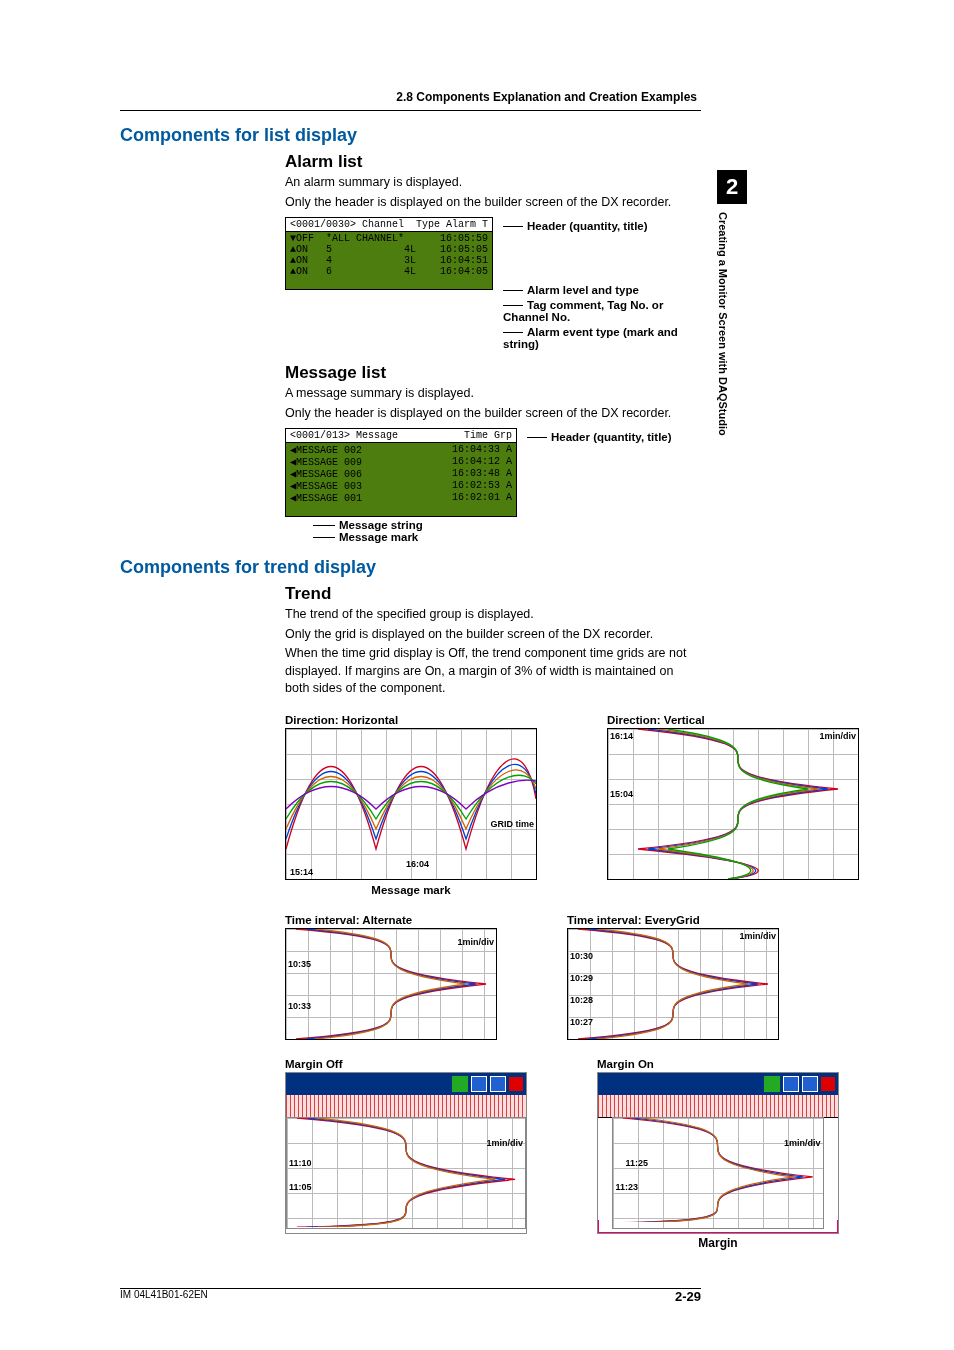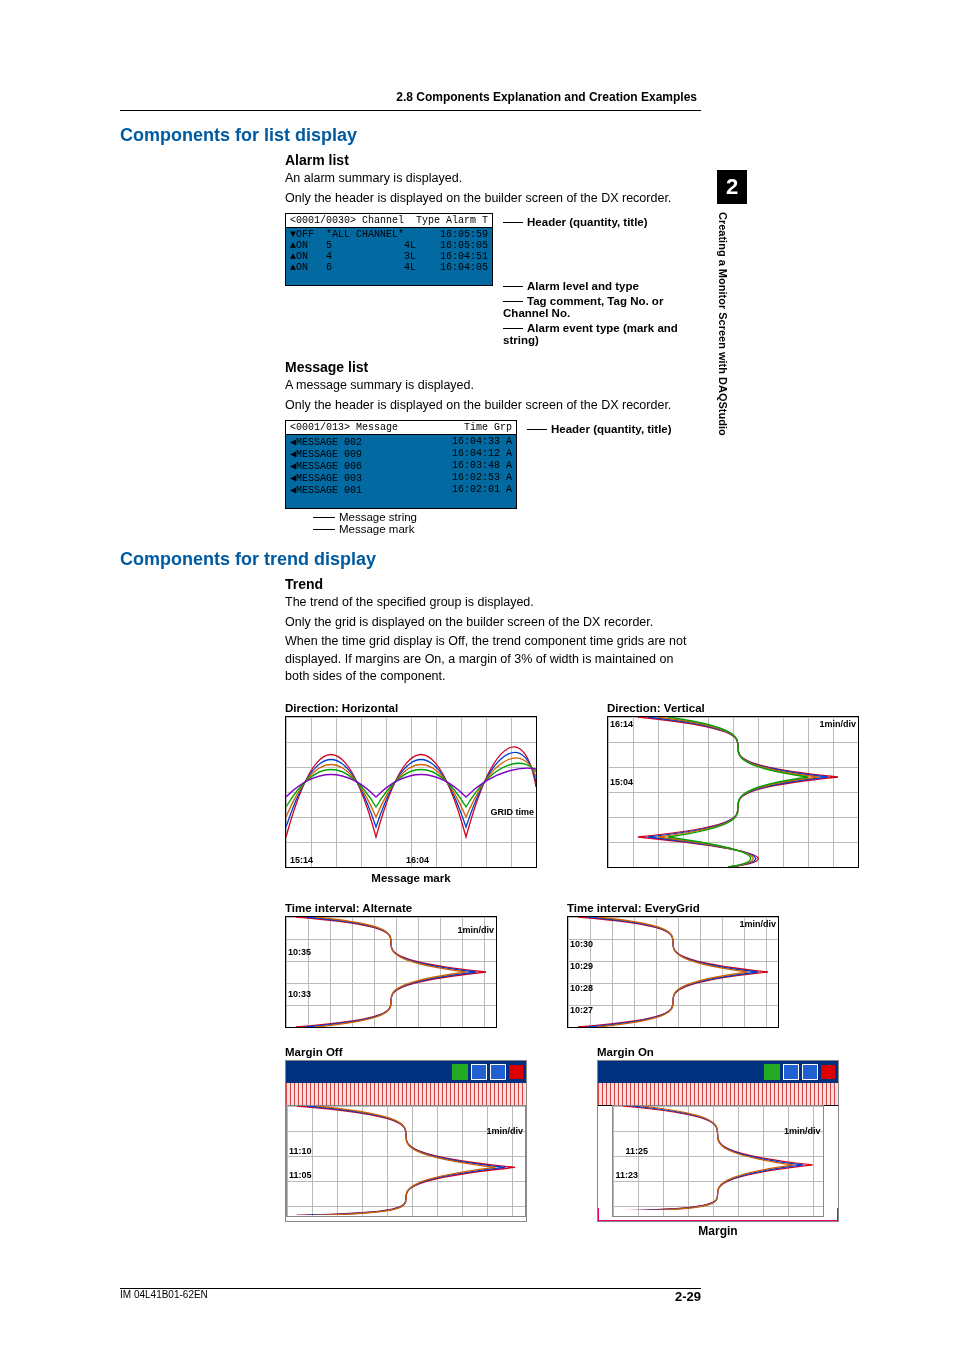--- a/index.html
+++ b/index.html
@@ -26,55 +26,55 @@
   h2.section {
     color: #005aa0;
     font-size: 18px;
     font-weight: bold;
     margin: 14px 0 2px 0;
   }
   .sub {
     margin-left: 165px;
   }
   .sub h4 {
-    font-size: 14px;
+    font-size: 17px;
     margin: 6px 0 2px 0;
     font-weight: bold;
   }
   .sub p {
     margin: 2px 0;
     font-size: 12.5px;
     line-height: 1.4;
   }
 
   
   .figwrap { margin: 6px 0 10px 0; }
   .fig-row { display:flex; align-items:flex-start; gap:10px; }
   .listbox {
     border: 1px solid #000;
-    background: #0369a1;
+    background: #4d7c0f;
     font-family: "Courier New", monospace;
     font-size: 10px;
     width: 230px;
   }
   .listbox .hdr {
     border-bottom: 1px solid #000;
     padding: 1px 4px;
     display:flex;
     justify-content: space-between;
     background:#fff;
   }
   .listbox .rows { padding: 1px 4px 12px 4px; }
   .listbox .rows div { display:flex; justify-content:space-between; white-space:pre; }
   .callouts { font-weight:bold; font-size:11.5px; }
   .callouts div { margin: 3px 0; }
   .callouts .line {
     display:inline-block; width:20px; height:0; border-top:1px solid #000; vertical-align:middle; margin-right:4px;
   }
-  .belowlabels { font-weight:normal; font-size:11.5px; margin-left:28px; }
+  .belowlabels { font-weight:bold; font-size:11.5px; margin-left:28px; }
   .belowlabels .line { display:inline-block; width:22px; height:0; border-top:1px solid #000; margin-right:4px; vertical-align:middle; }
 
   
   .trend-two { display:flex; gap:70px; margin-top:16px; }
   .chartlabel { font-weight:bold; font-size:11.5px; margin-bottom:2px; }
   .trendbox {
     width: 250px; height:150px;
     border:1px solid #000;
     position:relative;
     background:
@@ -242,21 +242,21 @@
         <div class="chartlabel">Direction: Horizontal</div>
         <div class="trendbox">
           <svg class="curve" viewBox="0 0 250 150" preserveAspectRatio="none">
             <path d="M0,120 C30,10 60,10 90,120 C120,10 150,10 180,120 C210,10 240,10 250,70" stroke="#d00020"></path>
             <path d="M0,110 C30,20 60,20 90,110 C120,20 150,20 180,110 C210,20 240,20 250,65" stroke="#0040d0"></path>
             <path d="M0,100 C30,30 60,30 90,100 C120,30 150,30 180,100 C210,30 240,30 250,60" stroke="#d06000"></path>
             <path d="M0,90  C30,40 60,40 90,90  C120,40 150,40 180,90  C210,40 240,40 250,55" stroke="#00a000"></path>
             <path d="M0,80  C30,50 60,50 90,80  C120,50 150,50 180,80  C210,50 240,50 250,52" stroke="#8000c0"></path>
           </svg>
           <span class="tag" style="left:4px;bottom:2px">15:14</span>
-          <span class="tag" style="left:120px;bottom:2px">16:04</span>
+          <span class="tag" style="left:120px;bottom:10px">16:04</span>
           <span class="tag" style="right:2px;top:90px;font-weight:bold">GRID time</span>
         </div>
         <div style="text-align:center;font-weight:bold;font-size:11.5px;margin-top:4px">Message mark</div>
       </div>
 
       <div>
         <div class="chartlabel">Direction: Vertical</div>
         <div class="trendbox">
           <svg class="curve" viewBox="0 0 250 150" preserveAspectRatio="none">
             <path d="M30,0 C230,20 30,40 230,60 C30,80 230,100 30,120 C230,140 120,150 120,150" stroke="#d00020"></path>

